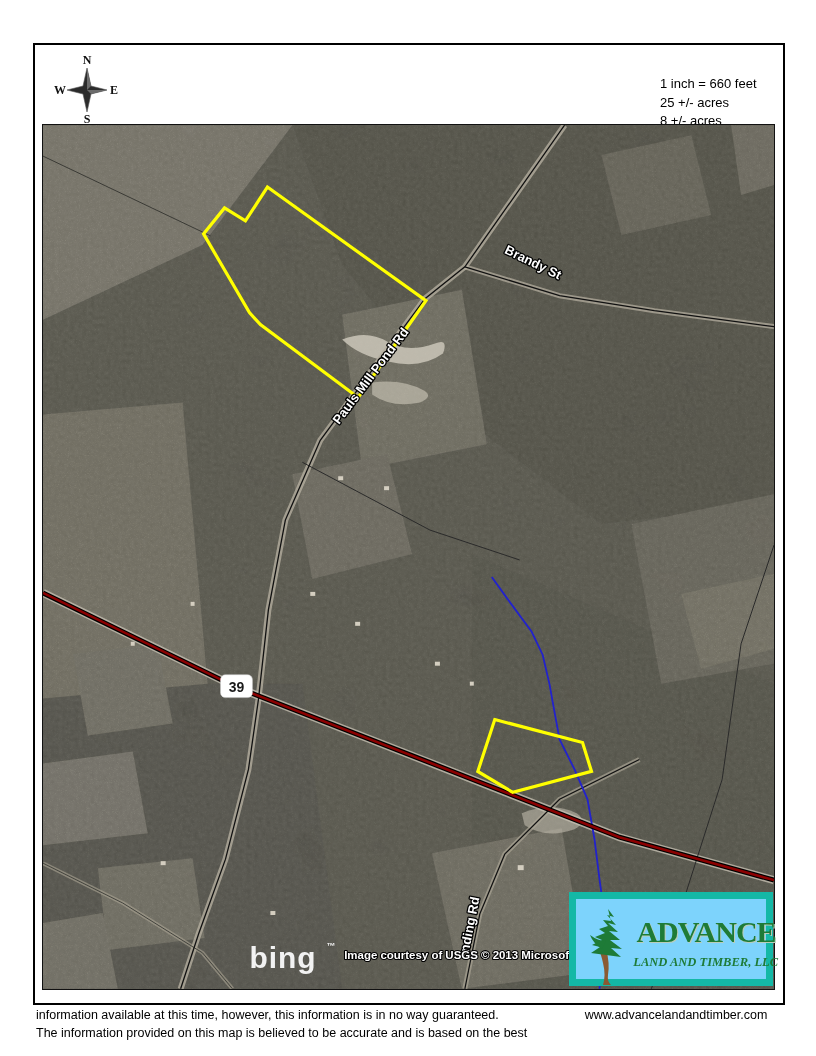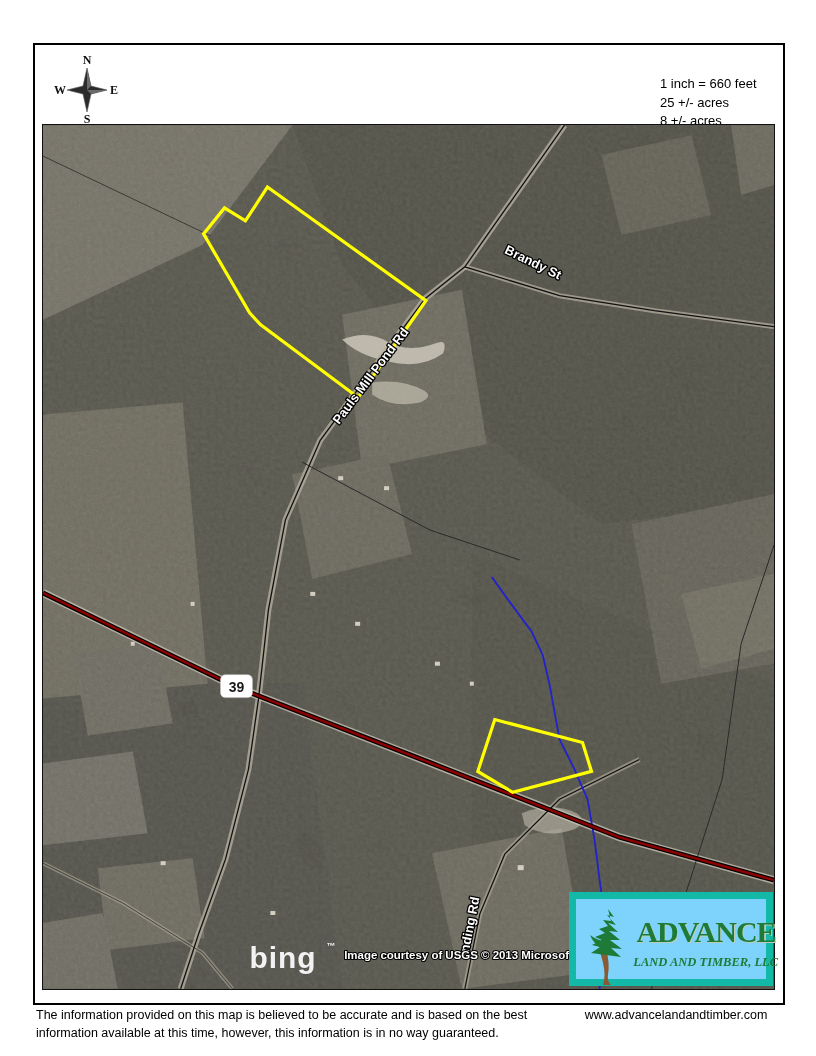--- a/index.html
+++ b/index.html
@@ -170,19 +170,19 @@
         <path d="M26,44 q4,14 2,26 q-1,6 3,10 l-8,0 q3,-10 0,-22 q-2,-9 -4,-13 z" fill="#8a5a33"></path>
         <path d="M28,4 l6,8 -7,-2 9,10 -8,-2 10,9 -9,-1 11,9 -10,0 12,9 -11,-1 10,9 -30,-4 9,-6 -8,-2 10,-5 -7,-3 10,-4 -6,-4 9,-3 -5,-6 8,1 z" fill="#1e7b37"></path>
         <path d="M10,30 q8,6 16,6 l-4,8 q-9,-6 -12,-14 z" fill="#1e7b37"></path>
       </svg>
       <div id="logo-name">ADVANCE</div>
       <div id="logo-sub">LAND AND TIMBER, LLC</div>
     </div>
   </div>
 
   <div id="disclaimer">
+    <div>information available at this time, however, this information is in no way guaranteed.</div>
     <div>The information provided on this map is believed to be accurate and is based on the best</div>
-    <div>information available at this time, however, this information is in no way guaranteed.</div>
   </div>
   <div id="contact">
     <div>www.advancelandandtimber.com</div>
   </div>
 </div>
 
 </body></html>

